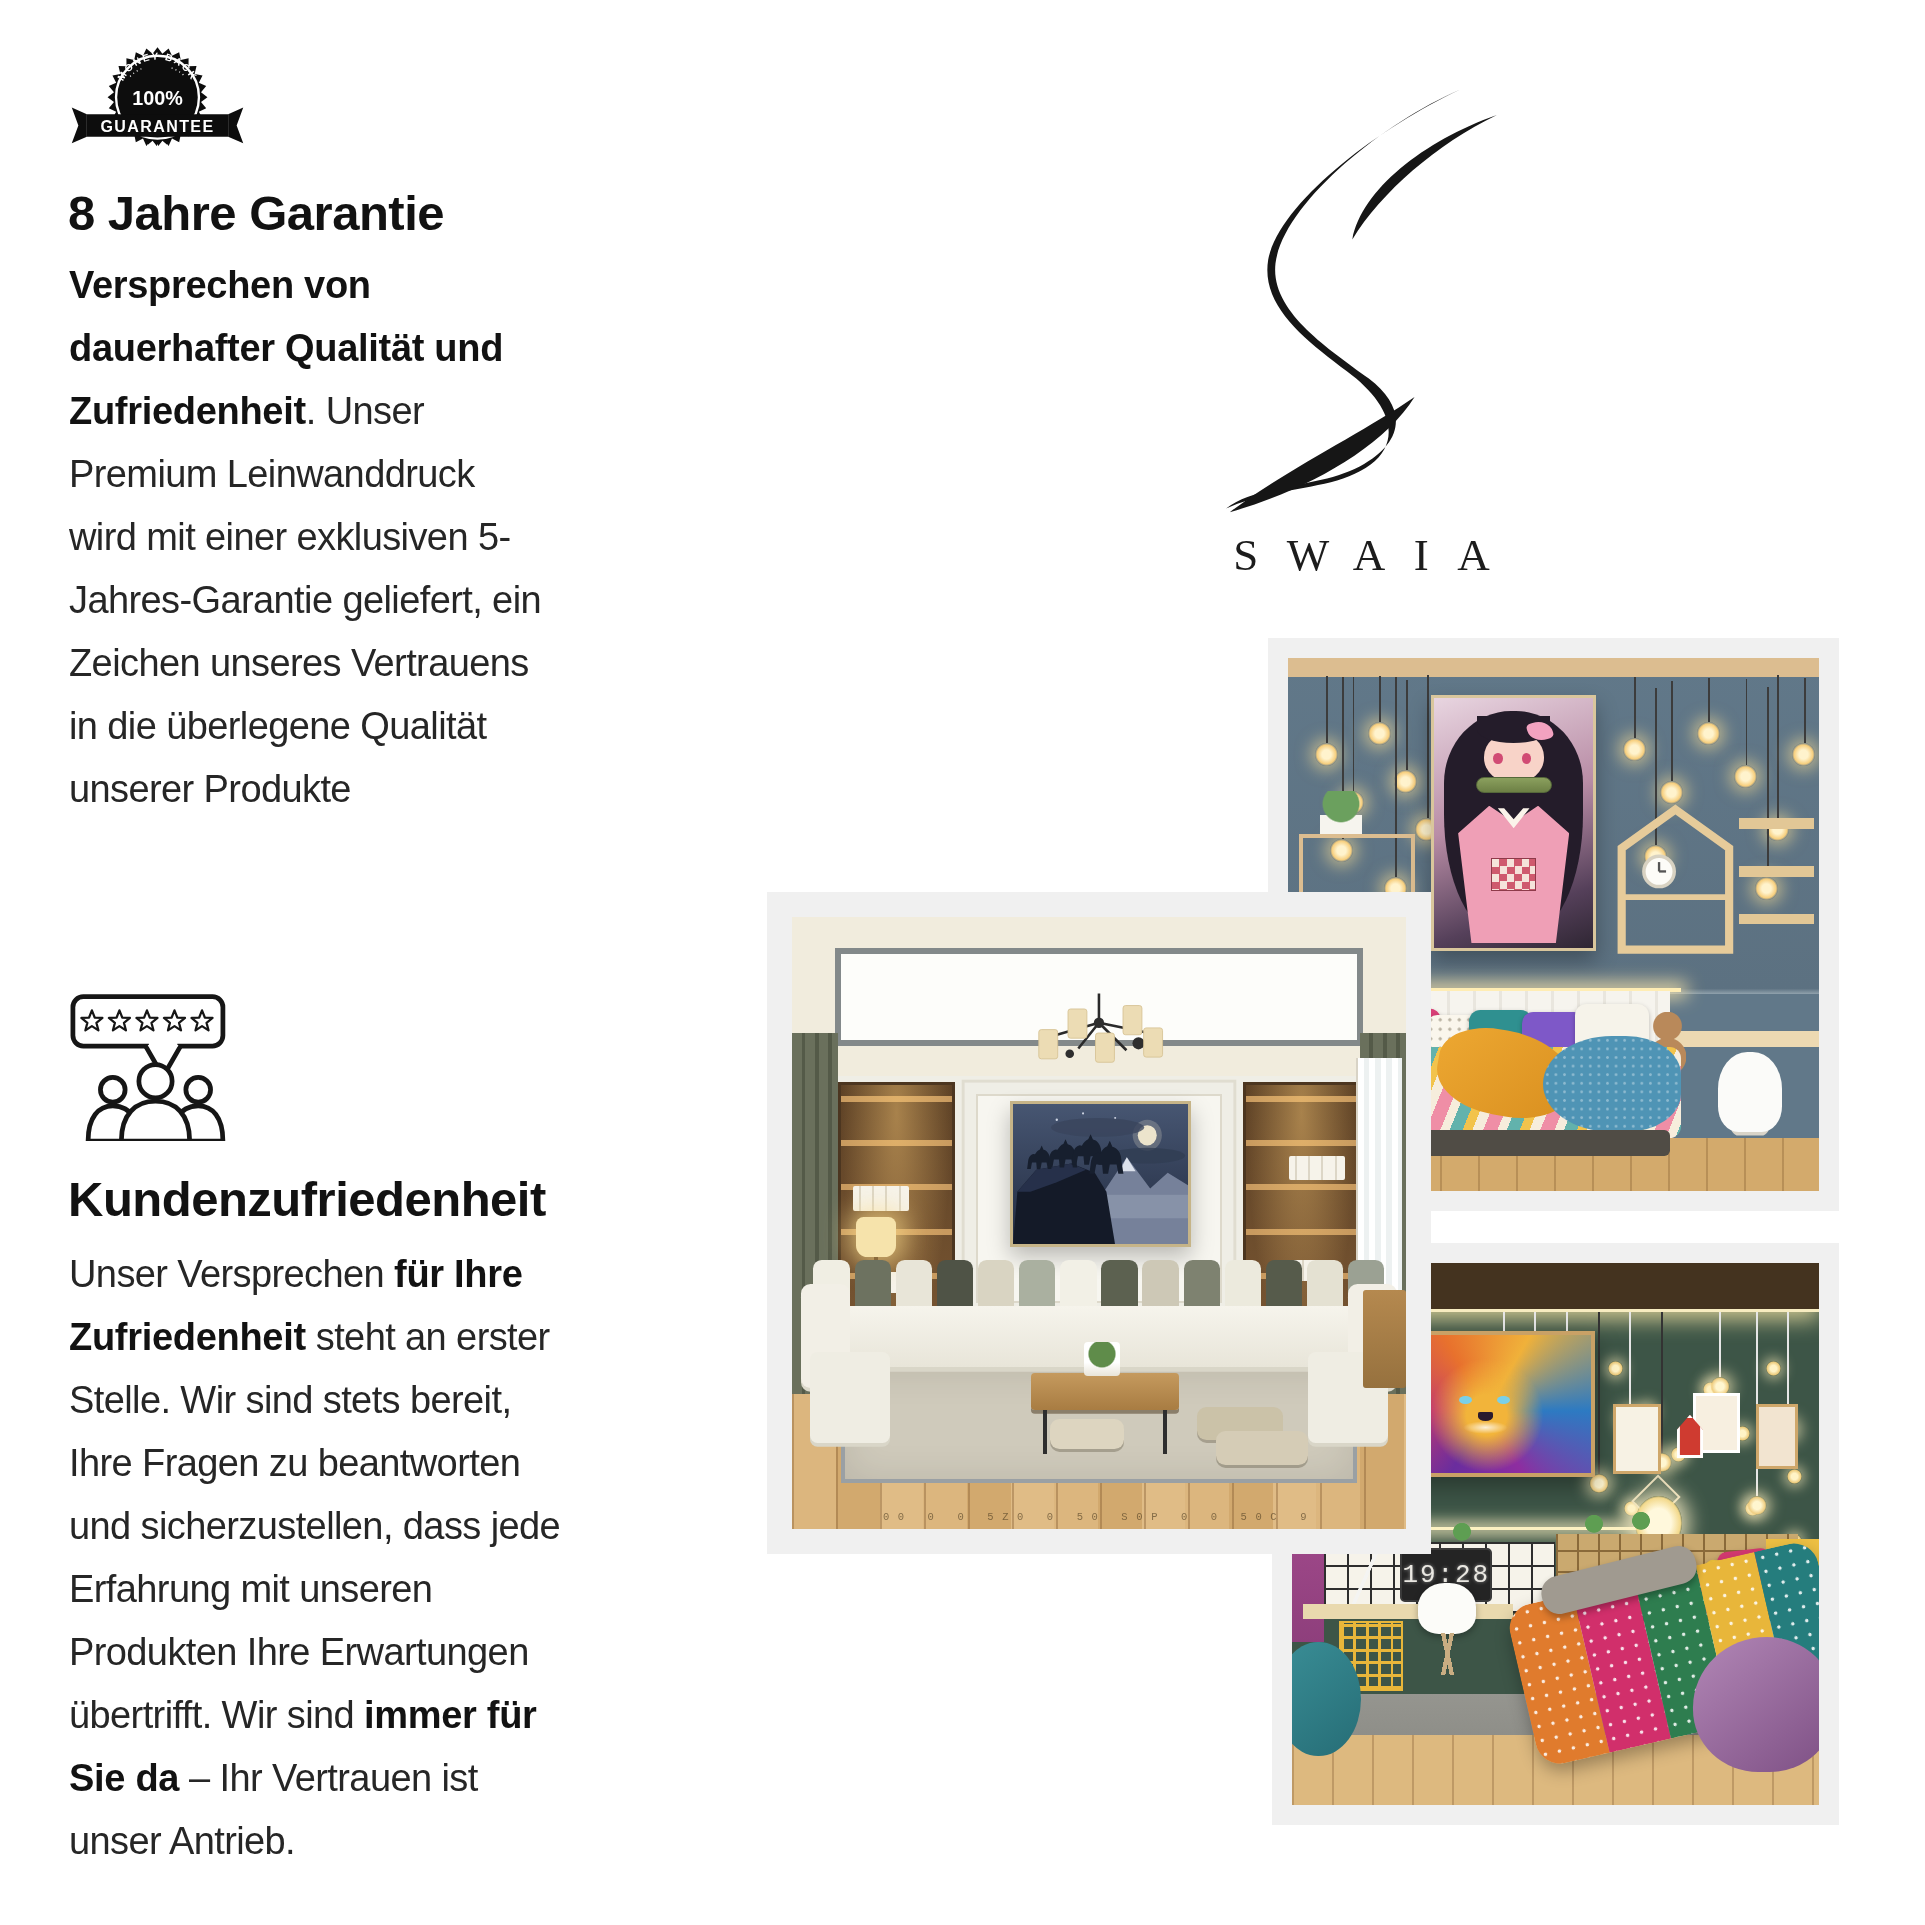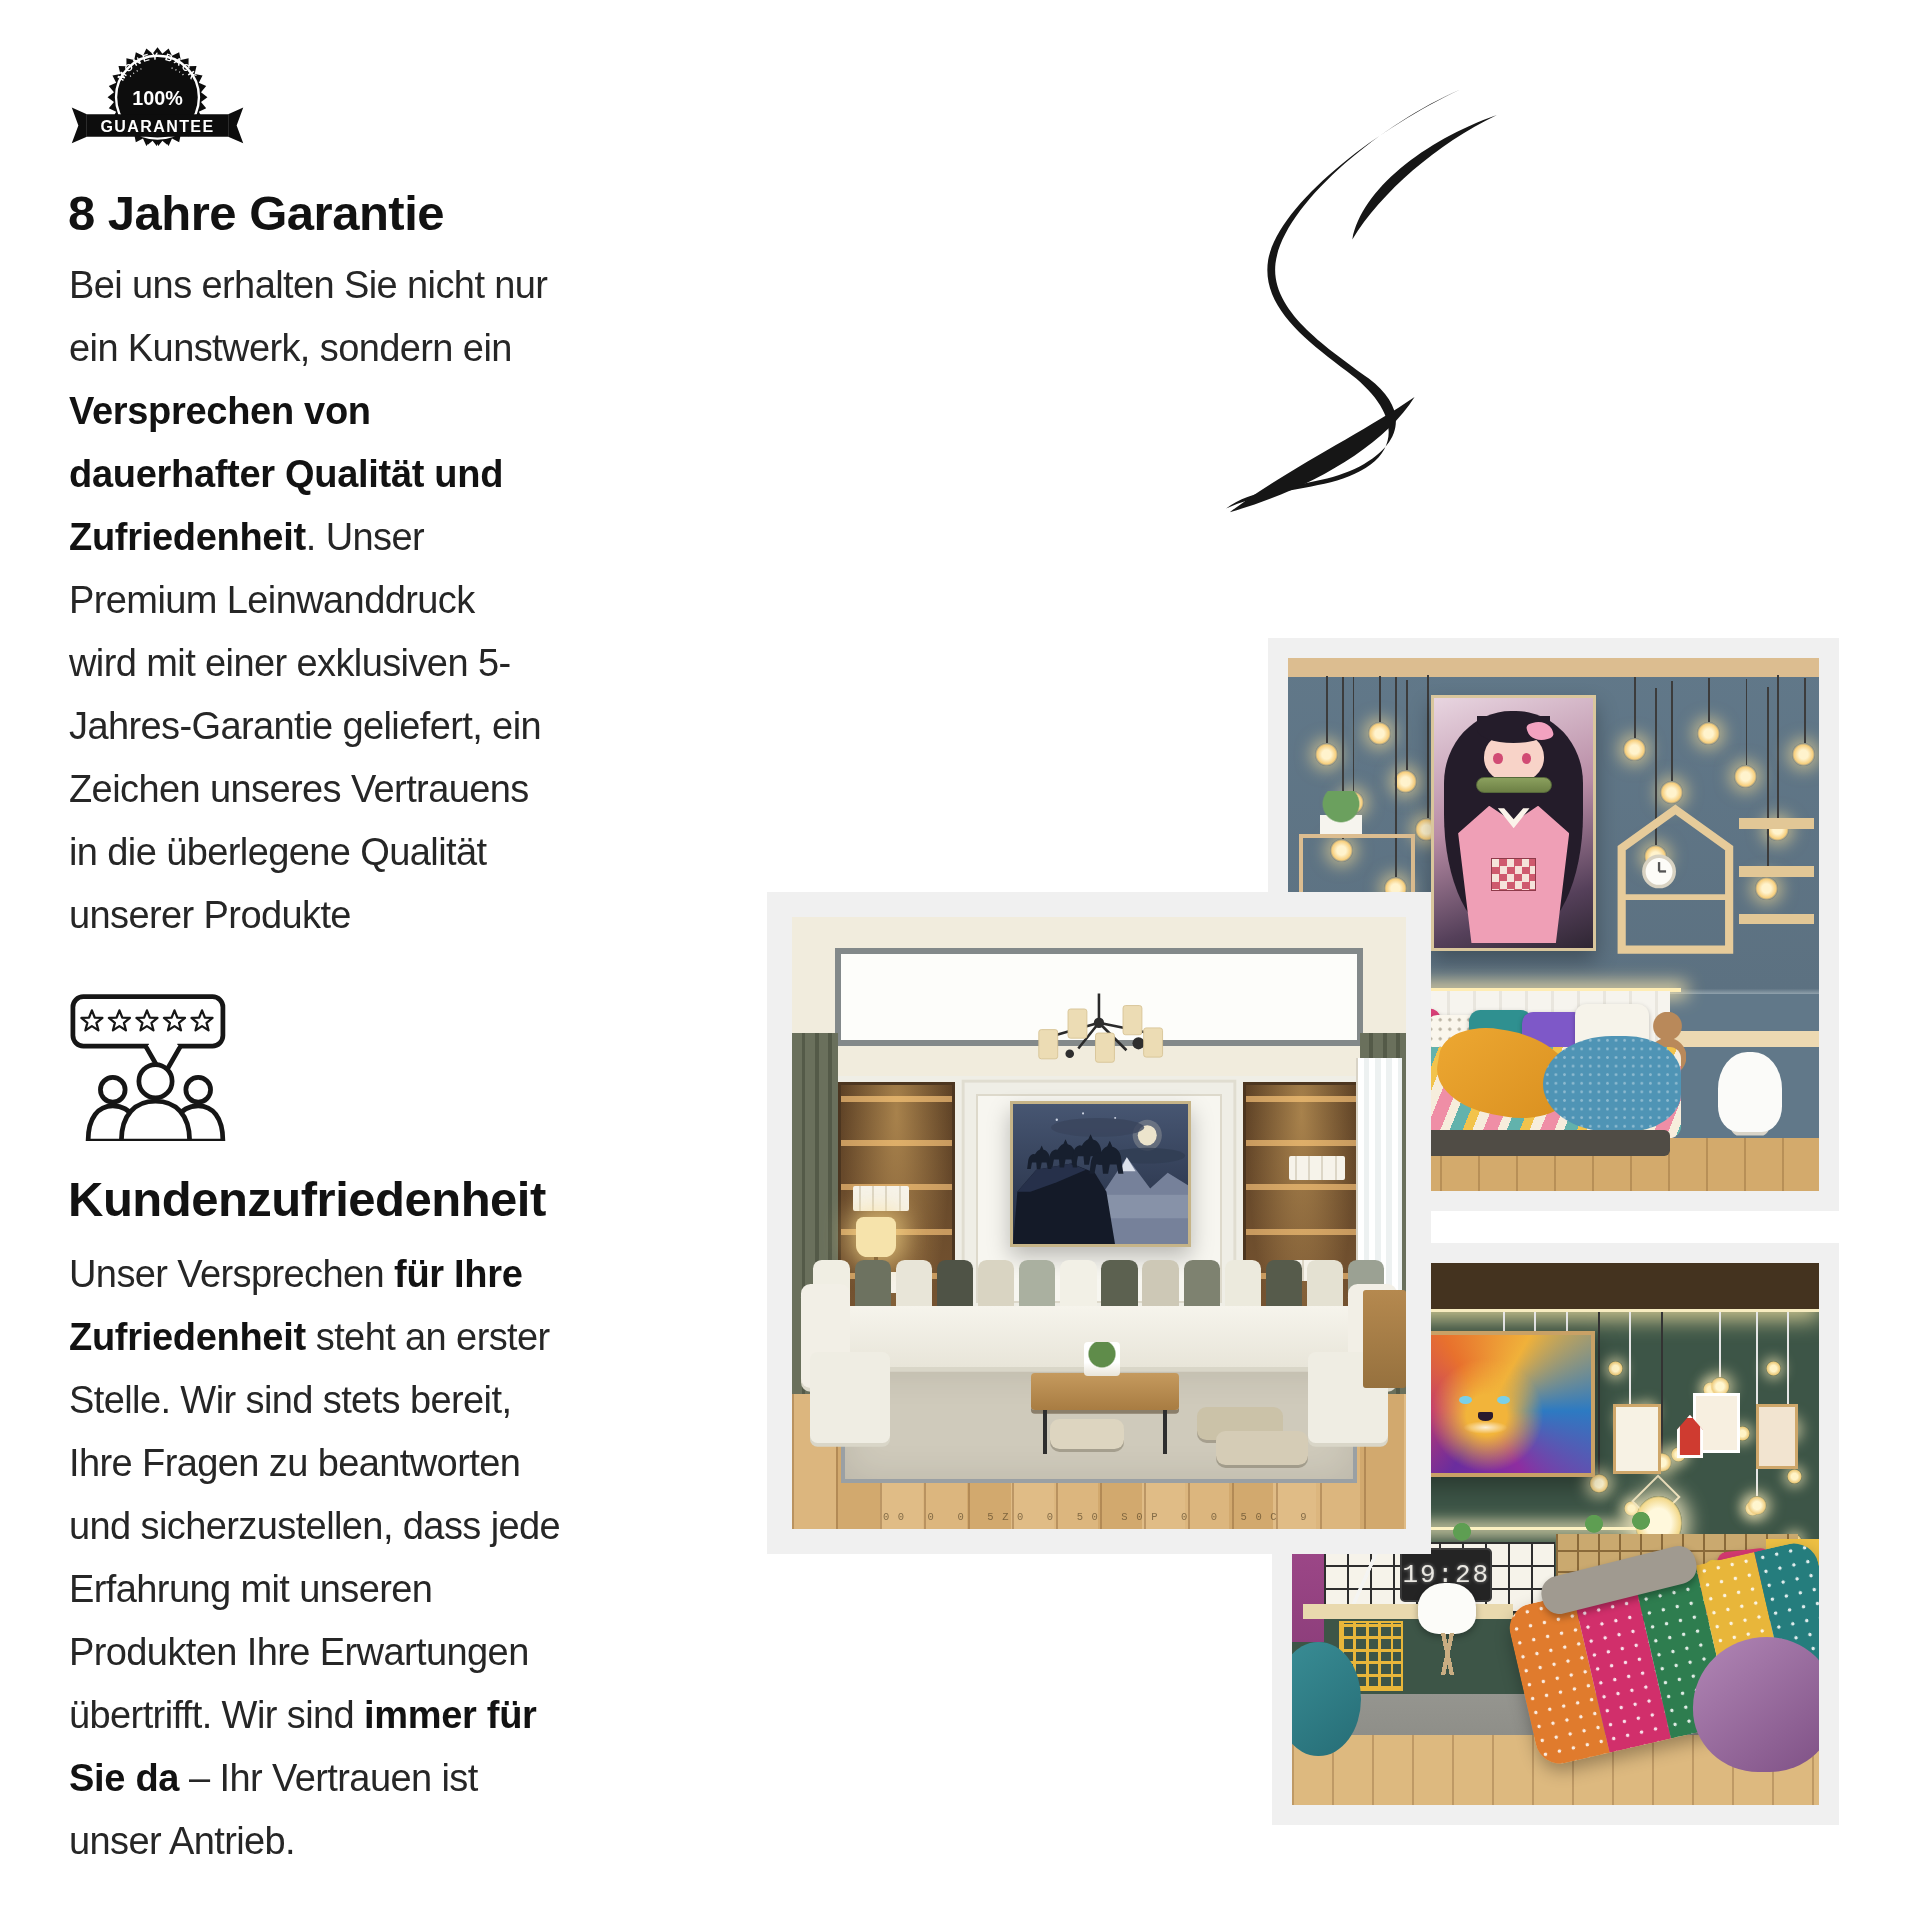--- a/index.html
+++ b/index.html
@@ -153,23 +153,21 @@
   <path d="M 110,31 A 36,36 0 0 1 124,40" fill="none" stroke="#ffffff" stroke-width="1.4" stroke-dasharray="1 3.5"></path>
   <text x="95" y="70" text-anchor="middle" font-size="21" font-weight="bold" fill="#ffffff">100%</text>
   <polygon points="20,80 170,80 170,104 20,104" fill="#0d0d0d"></polygon>
   <polygon points="20,80 4,73 11,92 4,111 20,104" fill="#0d0d0d"></polygon>
   <polygon points="170,80 186,73 179,92 186,111 170,104" fill="#0d0d0d"></polygon>
   <text x="95" y="99" text-anchor="middle" font-size="17" font-weight="bold" fill="#ffffff" letter-spacing="1.5">GUARANTEE</text>
   <text x="95" y="118" text-anchor="middle" font-size="9" fill="#ffffff">★ ★ ★</text>
 </svg>
 
 <h1 id="heading-warranty" class="h-big">8 Jahre Garantie</h1>
-<p id="para-warranty" class="para"><span>Bei uns erhalten Sie nicht nur
-ein Kunstwerk, sondern ein
-</span><span class="seg-bold">Versprechen von
+<p id="para-warranty" class="para"><span class="seg-bold">Versprechen von
 dauerhafter Qualität und
 Zufriedenheit</span><span>. Unser
 Premium Leinwanddruck
 wird mit einer exklusiven 5-
 Jahres-Garantie geliefert, ein
 Zeichen unseres Vertrauens
 in die überlegene Qualität
 unserer Produkte</span></p>
 
 <svg id="rating-svg" viewBox="0 0 190 158">
@@ -207,20 +205,21 @@
 übertrifft. Wir sind </span><span class="seg-bold">immer für
 Sie da</span><span> – Ihr Vertrauen ist
 unser Antrieb.</span></p>
 
 <div id="brand-logo">
   <svg id="brand-smark" viewBox="0 0 300 470">
     <path fill="#161616" d="M258,6 C170,44 64,132 56,196 C50,248 112,288 158,322 C198,352 200,390 148,418 C102,442 40,436 2,464 C58,438 120,446 160,416 C196,388 180,348 134,314 C86,278 40,242 48,192 C60,130 168,48 258,6 Z"></path>
     <path fill="#161616" d="M298,34 C232,66 172,118 140,170 C150,116 218,62 298,34 Z"></path>
     <path fill="#161616" d="M6,468 C70,420 150,382 208,342 C172,400 84,446 6,468 Z"></path>
   </svg>
+  <div id="brand-wordmark">SWAIA</div>
 </div>
 
 <div class="card" id="card-girl">
   <div class="photo gr" role="img" aria-label="Jugendzimmer mit Anime-Leinwandbild eines Mädchens im rosa Kimono, hängenden Glühbirnen, Regalen und buntem Bett">
     <div class="gr-beam"></div>
     <div class="gr-bulb" style="left:5%;top:16%;--c:67px"></div>
     <div class="gr-bulb" style="left:10%;top:25%;--c:114px"></div>
     <div class="gr-bulb" style="left:15%;top:12%;--c:46px"></div>
     <div class="gr-bulb" style="left:20%;top:21%;--c:90px"></div>
     <div class="gr-bulb" style="left:8%;top:34%;--c:162px"></div>

